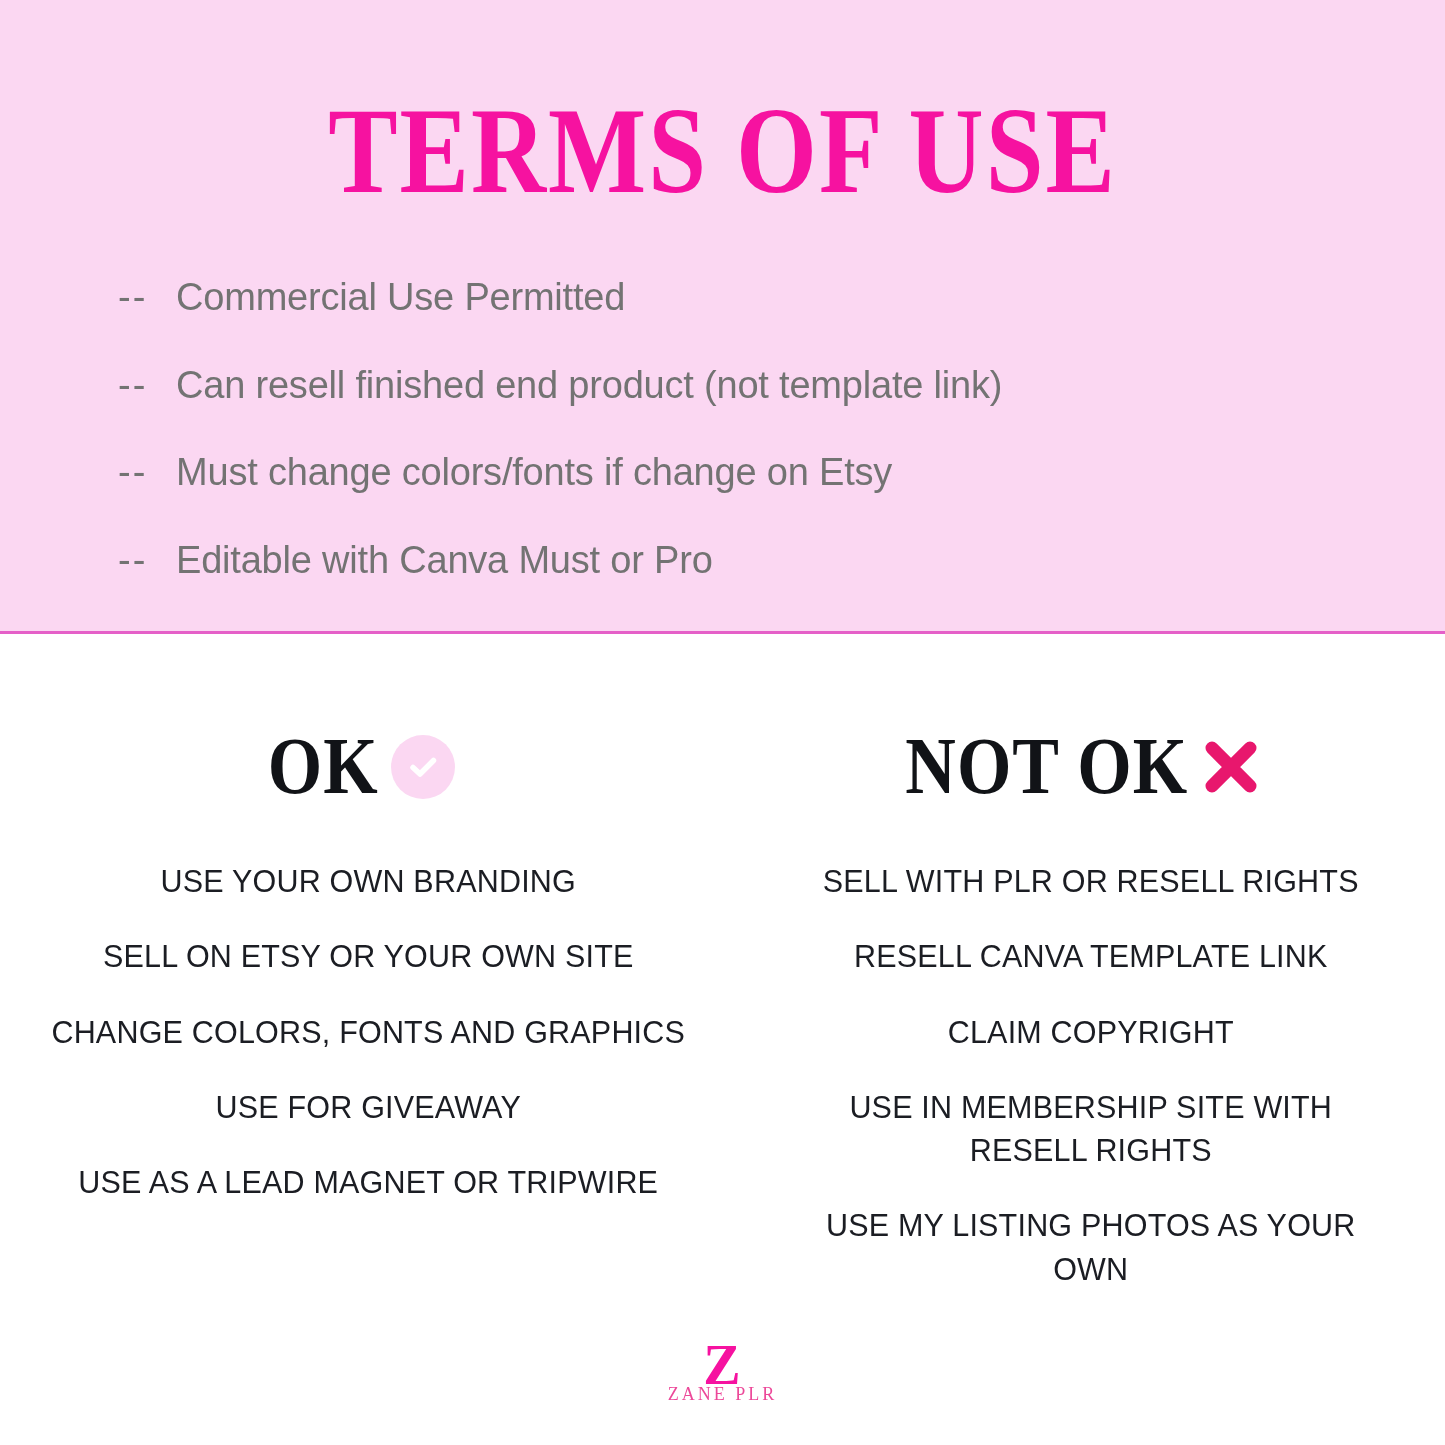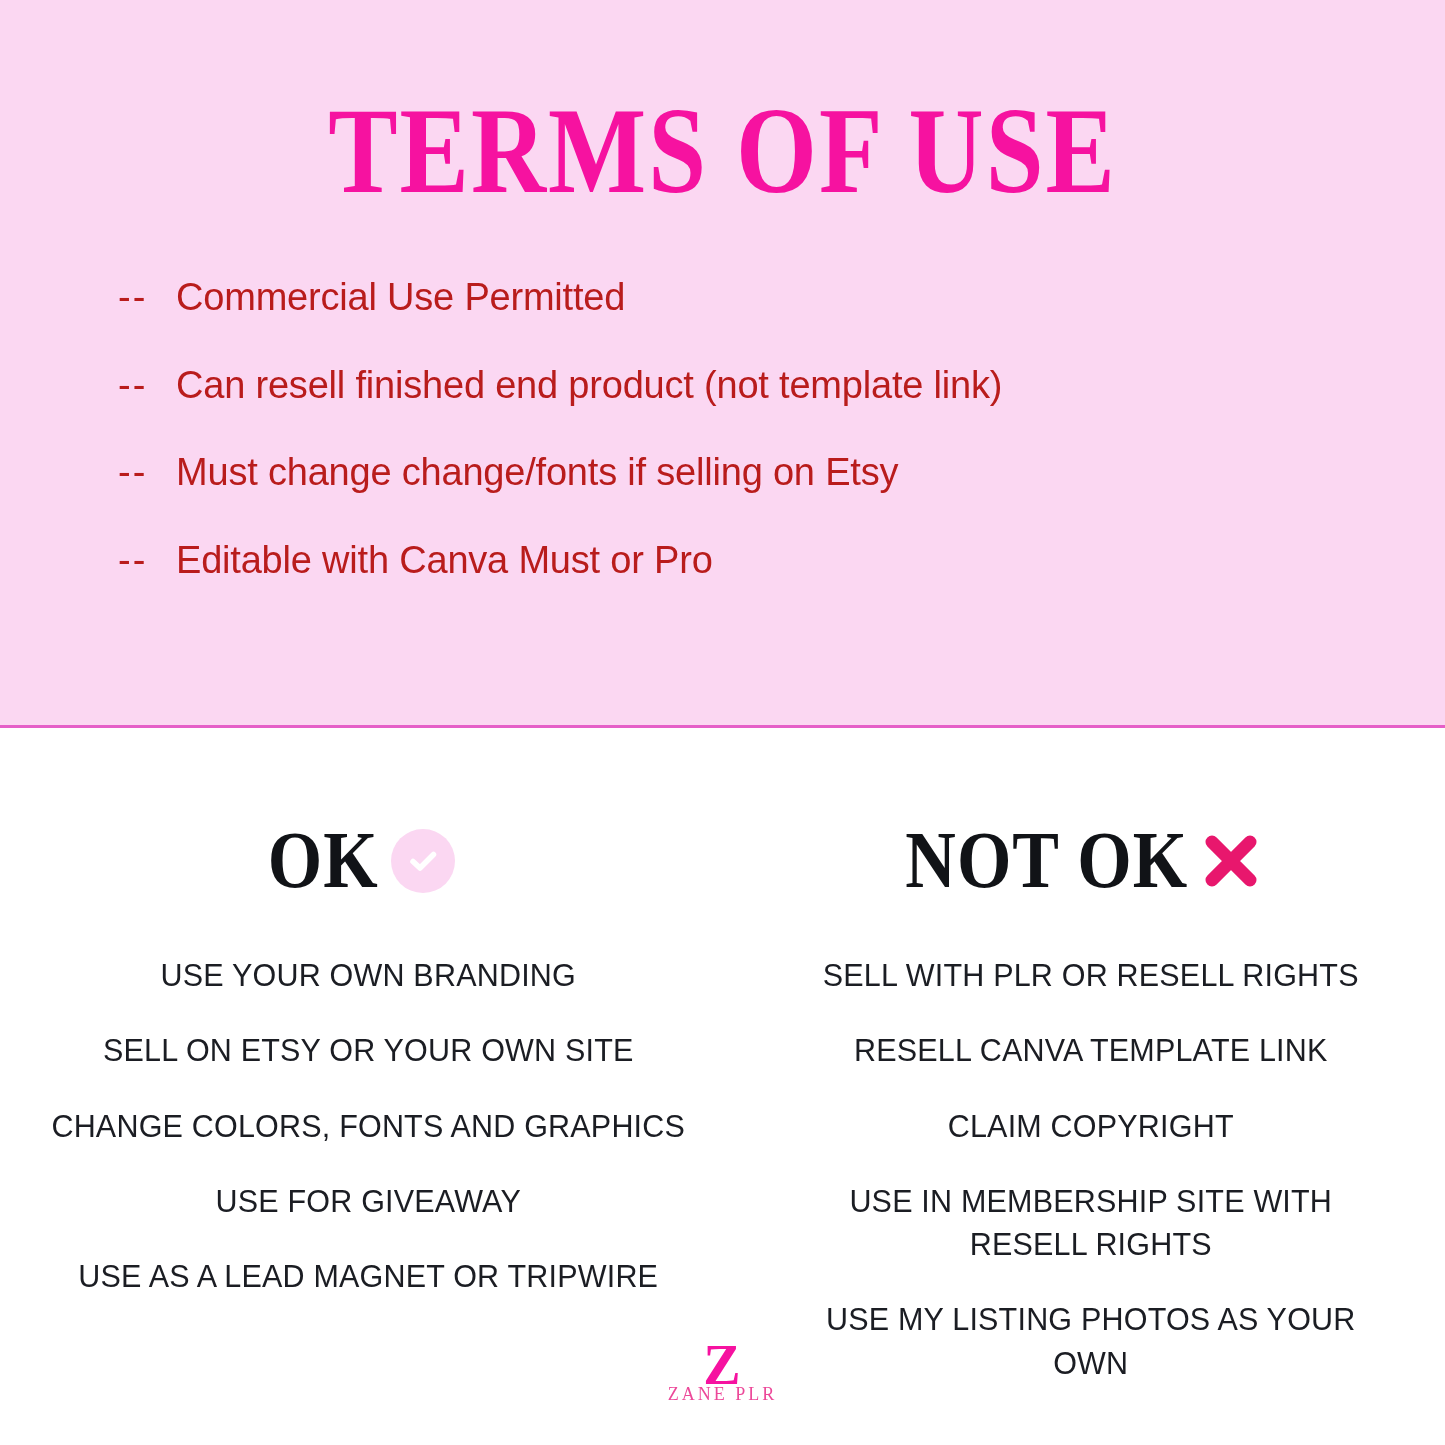--- a/index.html
+++ b/index.html
@@ -16,21 +16,21 @@
     height: 1445px;
     background: #ffffff;
     display: flex;
     flex-direction: column;
   }
 
   
   .top-panel {
     position: relative;
     width: 100%;
-    height: 728px;
+    height: 634px;
     background: #fbd7f2;
     border-bottom: 3px solid #e55fc8;
     padding: 0;
   }
   .title {
     text-align: center;
     font-family: "Liberation Serif", serif;
     font-weight: bold;
     font-size: 104px;
     letter-spacing: 2px;
@@ -39,21 +39,21 @@
     padding-top: 76px;
     transform: scaleY(1.18);
     transform-origin: top center;
   }
   .bullets {
     margin-top: 96px;
     padding-left: 118px;
   }
   .bullet {
     font-size: 38px;
-    color: #b91c1c;
+    color: #737373;
     line-height: 1.15;
     margin-bottom: 44px;
     letter-spacing: -0.2px;
     white-space: nowrap;
   }
   .bullet .dash {
     display: inline-block;
     width: 58px;
     letter-spacing: 2px;
   }
@@ -143,21 +143,21 @@
     <h1 class="title">TERMS OF USE</h1>
 
     <div class="bullets">
       <div class="bullet">
         <span class="dash">--</span><span>Commercial Use Permitted</span>
       </div>
       <div class="bullet">
         <span class="dash">--</span><span>Can resell finished end product (not template link)</span>
       </div>
       <div class="bullet">
-        <span class="dash">--</span><span>Must change change/fonts if selling on Etsy</span>
+        <span class="dash">--</span><span>Must change colors/fonts if change on Etsy</span>
       </div>
       <div class="bullet">
         <span class="dash">--</span><span>Editable with Canva Must or Pro</span>
       </div>
     </div>
   </section>
 
   <section class="bottom-panel">
 
     <div class="col col-left">

